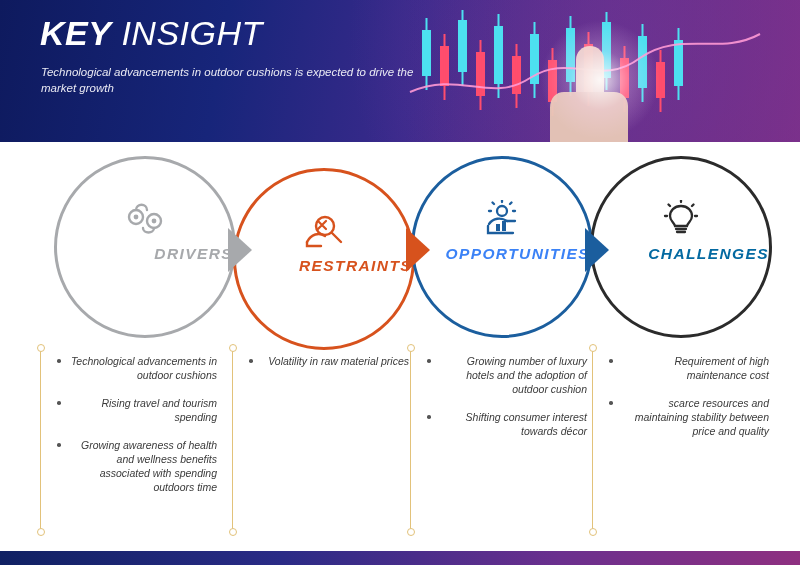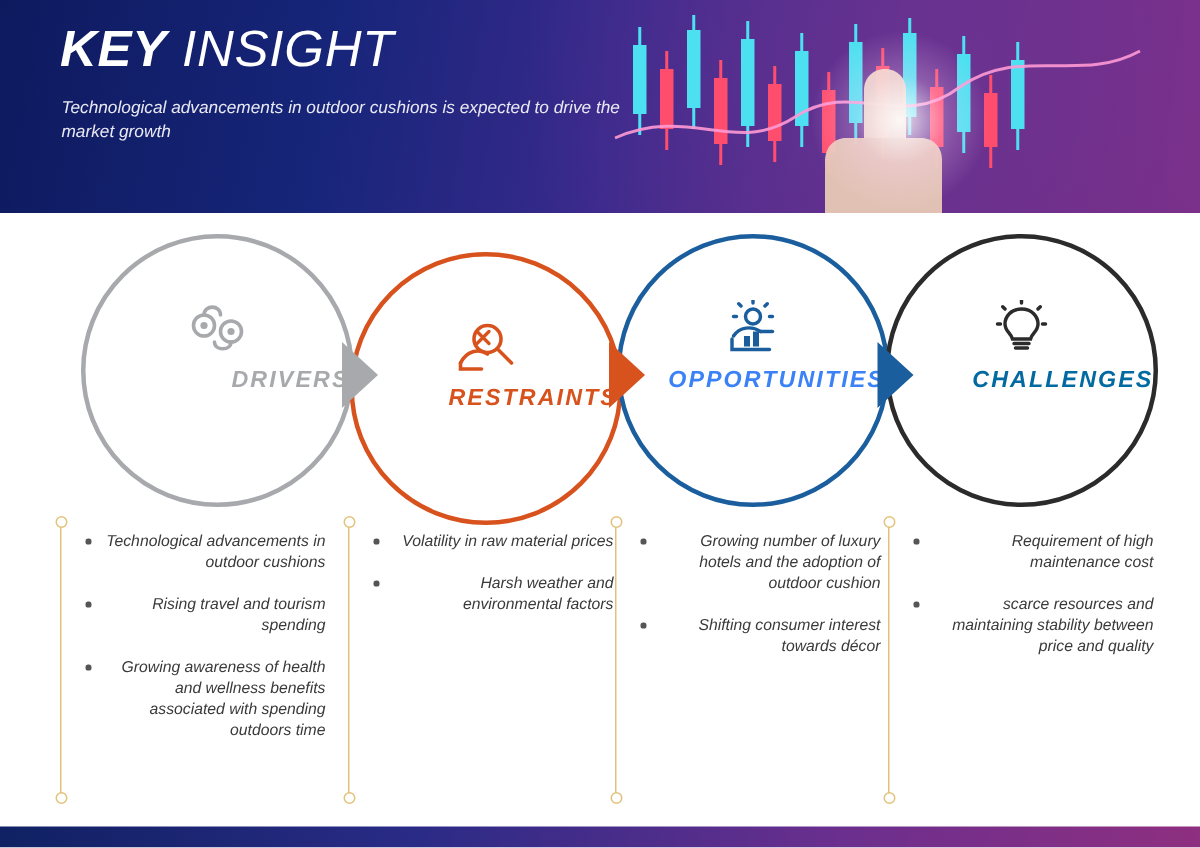--- a/index.html
+++ b/index.html
@@ -398,21 +398,20 @@
         <li>Growing awareness of health and wellness benefits associated with spending  outdoors time</li>
       </ul>
     </div>
 
     <div class="column" id="column-1">
       <div class="col-line"></div>
       <div class="col-dot top"></div>
       <div class="col-dot bottom"></div>
       <ul class="bullets">
         <li>Volatility in raw material prices</li>
-        <li>Harsh weather and environmental factors</li>
       </ul>
     </div>
 
     <div class="column" id="column-2">
       <div class="col-line"></div>
       <div class="col-dot top"></div>
       <div class="col-dot bottom"></div>
       <ul class="bullets">
         <li>Growing number of luxury hotels and the adoption of outdoor cushion</li>
         <li>Shifting consumer interest towards décor</li>

